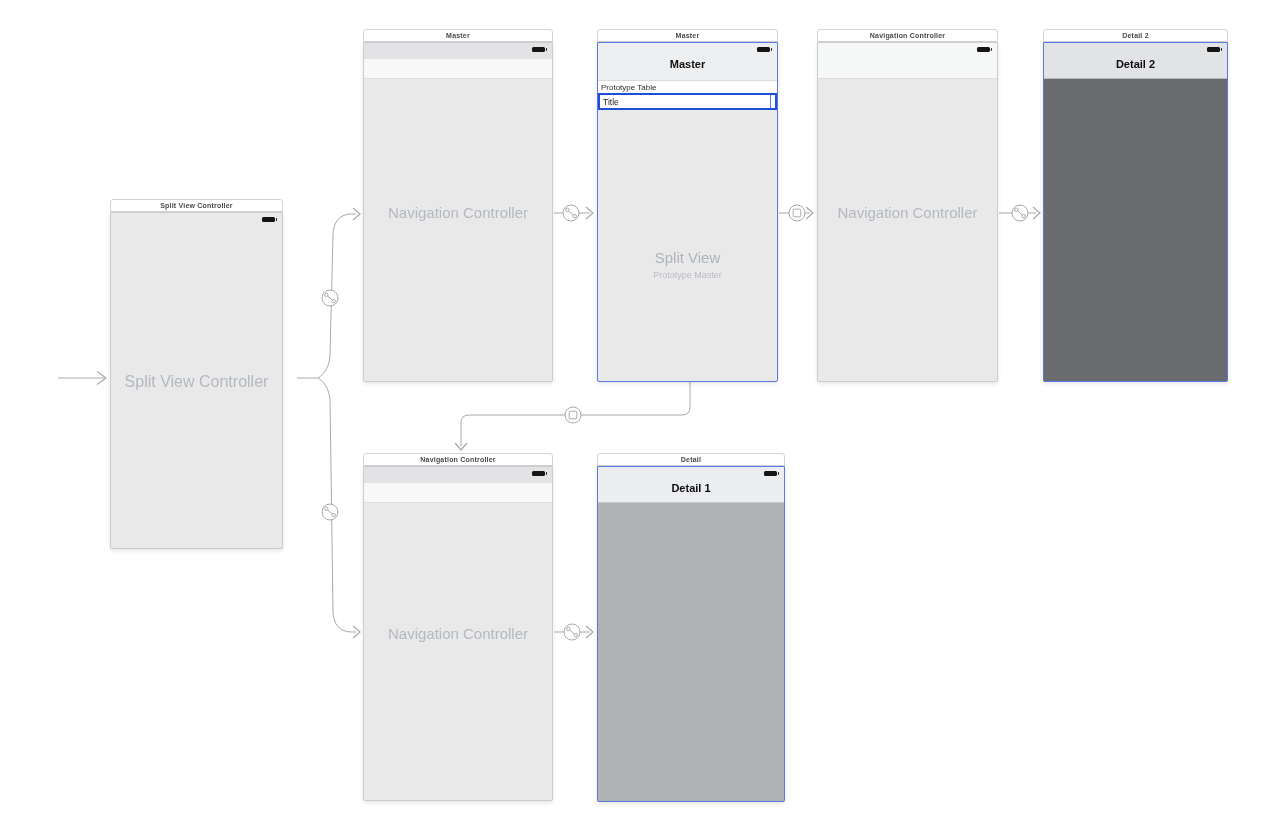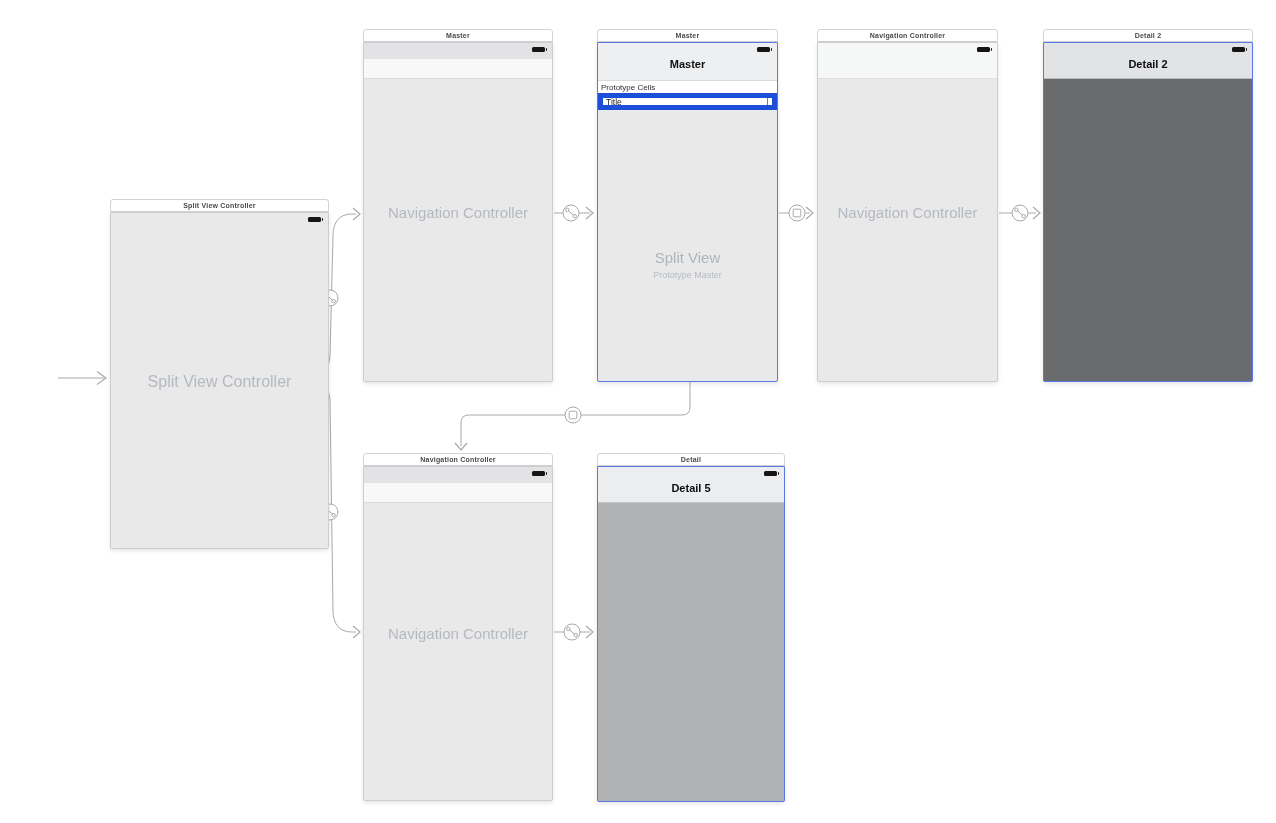--- a/index.html
+++ b/index.html
@@ -29,21 +29,21 @@
             border-bottom:1px solid #dcdcde;}
   .bigstrip{position:absolute;left:0;right:0;top:0;height:35px;background:#f6f7f7;
             border-bottom:1px solid #dedee0;}
 
   
   .m-nav{position:absolute;left:0;right:0;top:0;height:37px;background:#edeff1;border-bottom:1px solid #d9dbdd;}
   .m-title{position:absolute;left:0;right:0;top:15px;text-align:center;font-size:11px;font-weight:bold;color:#101010;}
   .m-section{position:absolute;left:0;right:0;top:38px;height:12px;background:#ffffff;
              font-size:8px;color:#2c2c2e;display:flex;align-items:center;padding-left:3px;box-sizing:border-box;}
   .m-cell{position:absolute;left:0;right:0;top:50px;height:17px;background:#ffffff;
-          border:5px solid #1d4ed8;box-sizing:border-box;font-size:8.5px;color:#1c1c1e;
+          border:2px solid #1d4ed8;box-sizing:border-box;font-size:8.5px;color:#1c1c1e;
           display:flex;align-items:center;padding-left:3px;}
   .m-cell-handle{position:absolute;right:4px;top:0;bottom:0;width:0;border-left:1px solid #5b78e5;}
   .tv-label{position:absolute;left:0;right:0;top:206px;text-align:center;font-size:15px;color:#aeb4bc;}
   .tv-sublabel{position:absolute;left:0;right:0;top:227px;text-align:center;font-size:9px;color:#b7bcc3;}
 
   
   .d-nav{position:absolute;left:0;right:0;top:0;height:35px;border-bottom:1px solid #b9b9bc;}
   .d-title{position:absolute;left:0;right:0;top:15px;text-align:center;font-size:11px;font-weight:bold;color:#0d0d0f;}
 </style>
 </head>
@@ -133,21 +133,21 @@
       <polyline class="chev" points="586,626 593,632 586,638"></polyline>
       <g>
         <circle class="iconbg" cx="572" cy="632" r="8"></circle>
         <line x1="568.5" y1="629" x2="575.5" y2="635"></line>
         <circle class="iconin" cx="568.3" cy="628.8" r="1.7"></circle>
         <circle class="iconin" cx="575.7" cy="635.2" r="1.7"></circle>
       </g>
     </g>
   </svg>
 
-  <div class="scene" style="left:110px;top:199px;width:219px;height:350px;">
+  <div class="scene" style="left:110px;top:199px;width:173px;height:350px;">
     <div class="tbar">Split View Controller</div>
     <div class="sbody">
       <div class="battery"></div>
       <div class="center-label" style="top:160px;font-size:16px;">Split View Controller</div>
     </div>
   </div>
 
   <div class="scene" style="left:363px;top:29px;width:190px;height:353px;">
     <div class="tbar">Master</div>
     <div class="sbody">
@@ -157,40 +157,40 @@
       <div class="center-label" style="top:161px;">Navigation Controller</div>
     </div>
   </div>
 
   <div class="scene" style="left:597px;top:29px;width:181px;height:353px;">
     <div class="tbar">Master</div>
     <div class="sbody selected">
       <div class="m-nav"></div>
       <div class="battery"></div>
       <div class="m-title">Master</div>
-      <div class="m-section">Prototype Cells</div>
+      <div class="m-section">Prototype Table</div>
       <div class="m-cell">
         <span>Title</span>
         <span class="m-cell-handle"></span>
       </div>
       <div class="tv-label">Split View</div>
       <div class="tv-sublabel">Prototype Master</div>
     </div>
   </div>
 
   <div class="scene" style="left:817px;top:29px;width:181px;height:353px;">
     <div class="tbar">Navigation Controller</div>
     <div class="sbody">
       <div class="bigstrip"></div>
       <div class="battery"></div>
       <div class="center-label" style="top:161px;">Navigation Controller</div>
     </div>
   </div>
 
-  <div class="scene" style="left:1043px;top:29px;width:185px;height:353px;padding-left:25px;">
+  <div class="scene" style="left:1043px;top:29px;width:185px;height:353px;">
     <div class="tbar">Detail 2</div>
     <div class="sbody selected" style="background:#6a6b6d;">
       <div class="d-nav" style="background:#e2e3e5;"></div>
       <div class="battery"></div>
       <div class="d-title">Detail 2</div>
     </div>
   </div>
 
   <div class="scene" style="left:363px;top:453px;width:190px;height:348px;">
     <div class="tbar">Navigation Controller</div>
@@ -200,17 +200,17 @@
       <div class="battery"></div>
       <div class="center-label" style="top:158px;">Navigation Controller</div>
     </div>
   </div>
 
   <div class="scene" style="left:597px;top:453px;width:188px;height:349px;">
     <div class="tbar">Detail</div>
     <div class="sbody selected" style="background:#b1b2b4;">
       <div class="d-nav" style="background:#ebedee;border-bottom-color:#c6c6c8;"></div>
       <div class="battery"></div>
-      <div class="d-title">Detail 5</div>
+      <div class="d-title">Detail 1</div>
     </div>
   </div>
 
 </div>
 
 </body></html>

